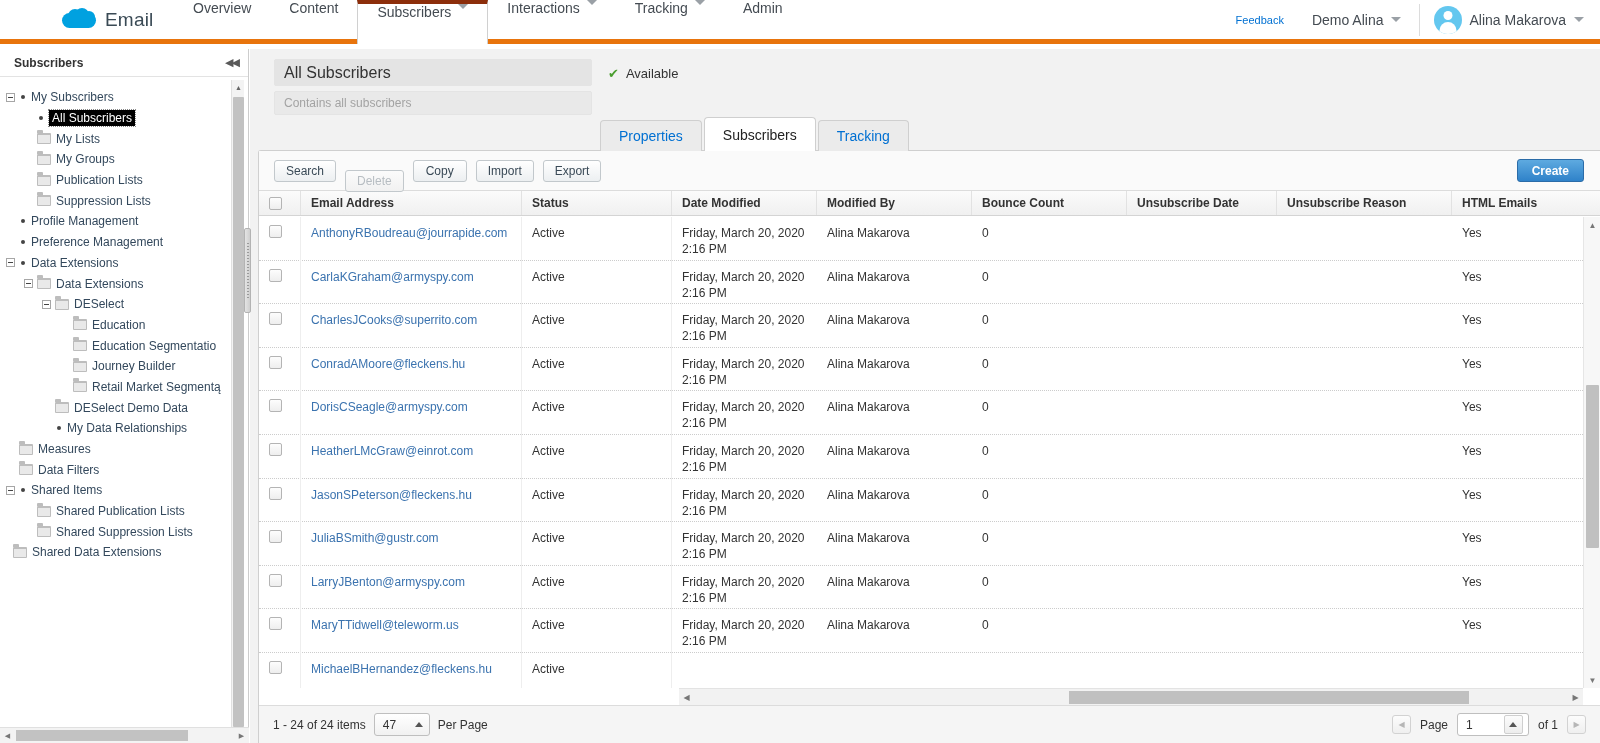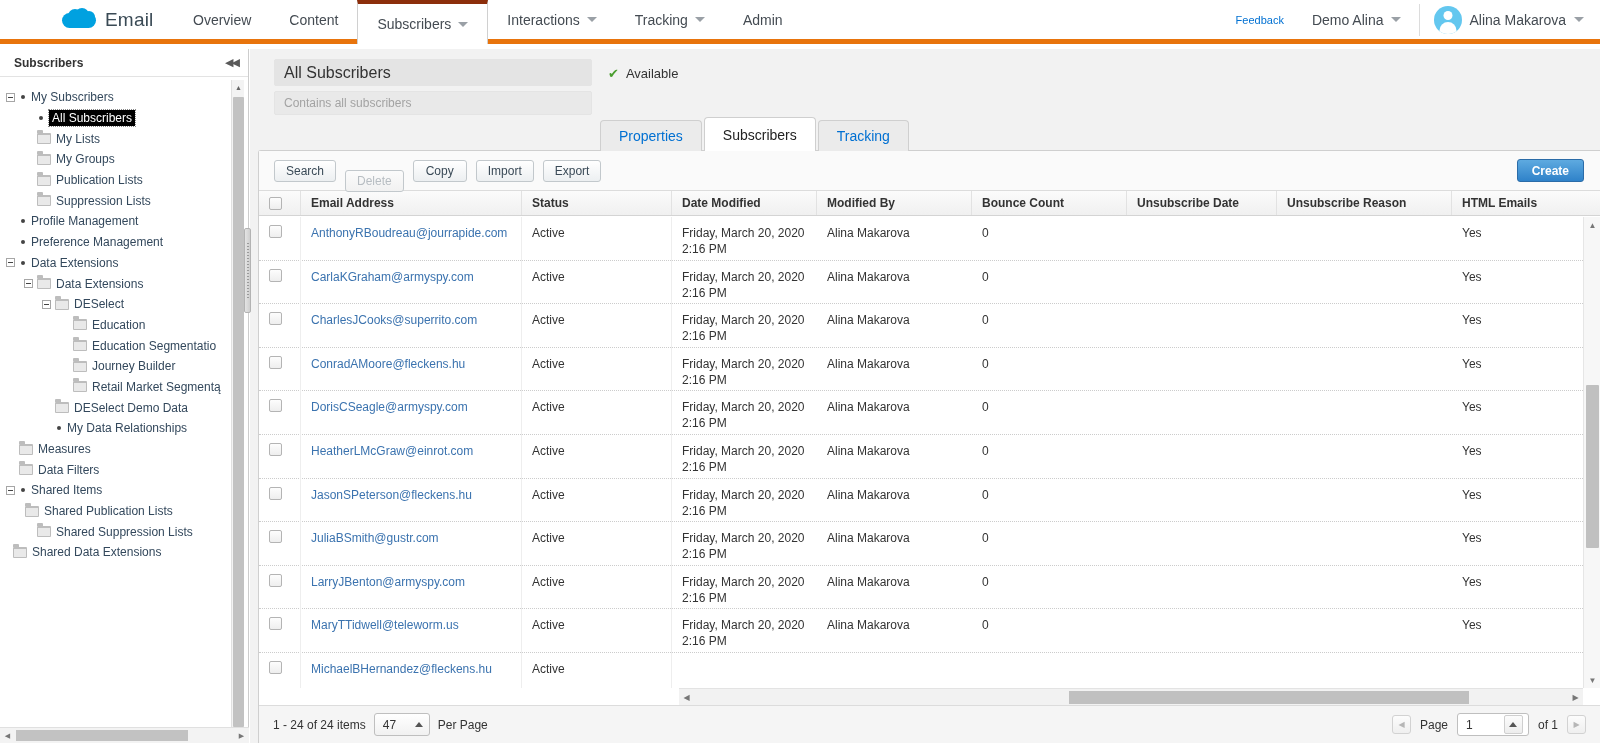--- a/index.html
+++ b/index.html
@@ -27,21 +27,21 @@
   }
   .cloud-icon::after {
     content: ""; position: absolute; left: 6px; top: 0px;
     width: 14px; height: 14px; border-radius: 50%; background: #00A1E0;
     box-shadow: 14px 1px 0 -1px #00A1E0, 7px -1px 0 0px #00A1E0;
   }
   .brand-label { font-size: 19px; color: #3a4a55; margin-left: 9px; letter-spacing: .2px; }
 
   .nav-items { display: flex; align-items: stretch; }
   .nav-item {
-    display: flex; align-items: center; gap: 7px;
+    display: flex; gap: 7px;
     padding: 0 19px; font-size: 14px; color: #444b52;
     cursor: pointer; position: relative; height: 39px;
   }
   .nav-item.active {
     background: #ffffff;
     border-left: 1px solid #d0d0d0;
     border-right: 1px solid #d0d0d0;
     border-top: 4px solid #8c2e0b;
     height: 44px;
     margin-bottom: -5px;
@@ -463,21 +463,21 @@
         <div class="tnode" style="padding-left: 6px;">
           <span class="expander hidden"></span>
           <span class="folder"></span>
           <span>Data Filters</span>
         </div>
         <div class="tnode" style="padding-left: 6px;">
           <span class="expander"></span>
           <span class="dotbullet"></span>
           <span>Shared Items</span>
         </div>
-        <div class="tnode" style="padding-left: 12px;">
+        <div class="tnode" style="padding-left: 24px;">
           <span class="expander hidden"></span>
           <span class="folder"></span>
           <span>Shared Publication Lists</span>
         </div>
         <div class="tnode" style="padding-left: 24px;">
           <span class="expander hidden"></span>
           <span class="folder"></span>
           <span>Shared Suppression Lists</span>
         </div>
         <div class="tnode" style="">

